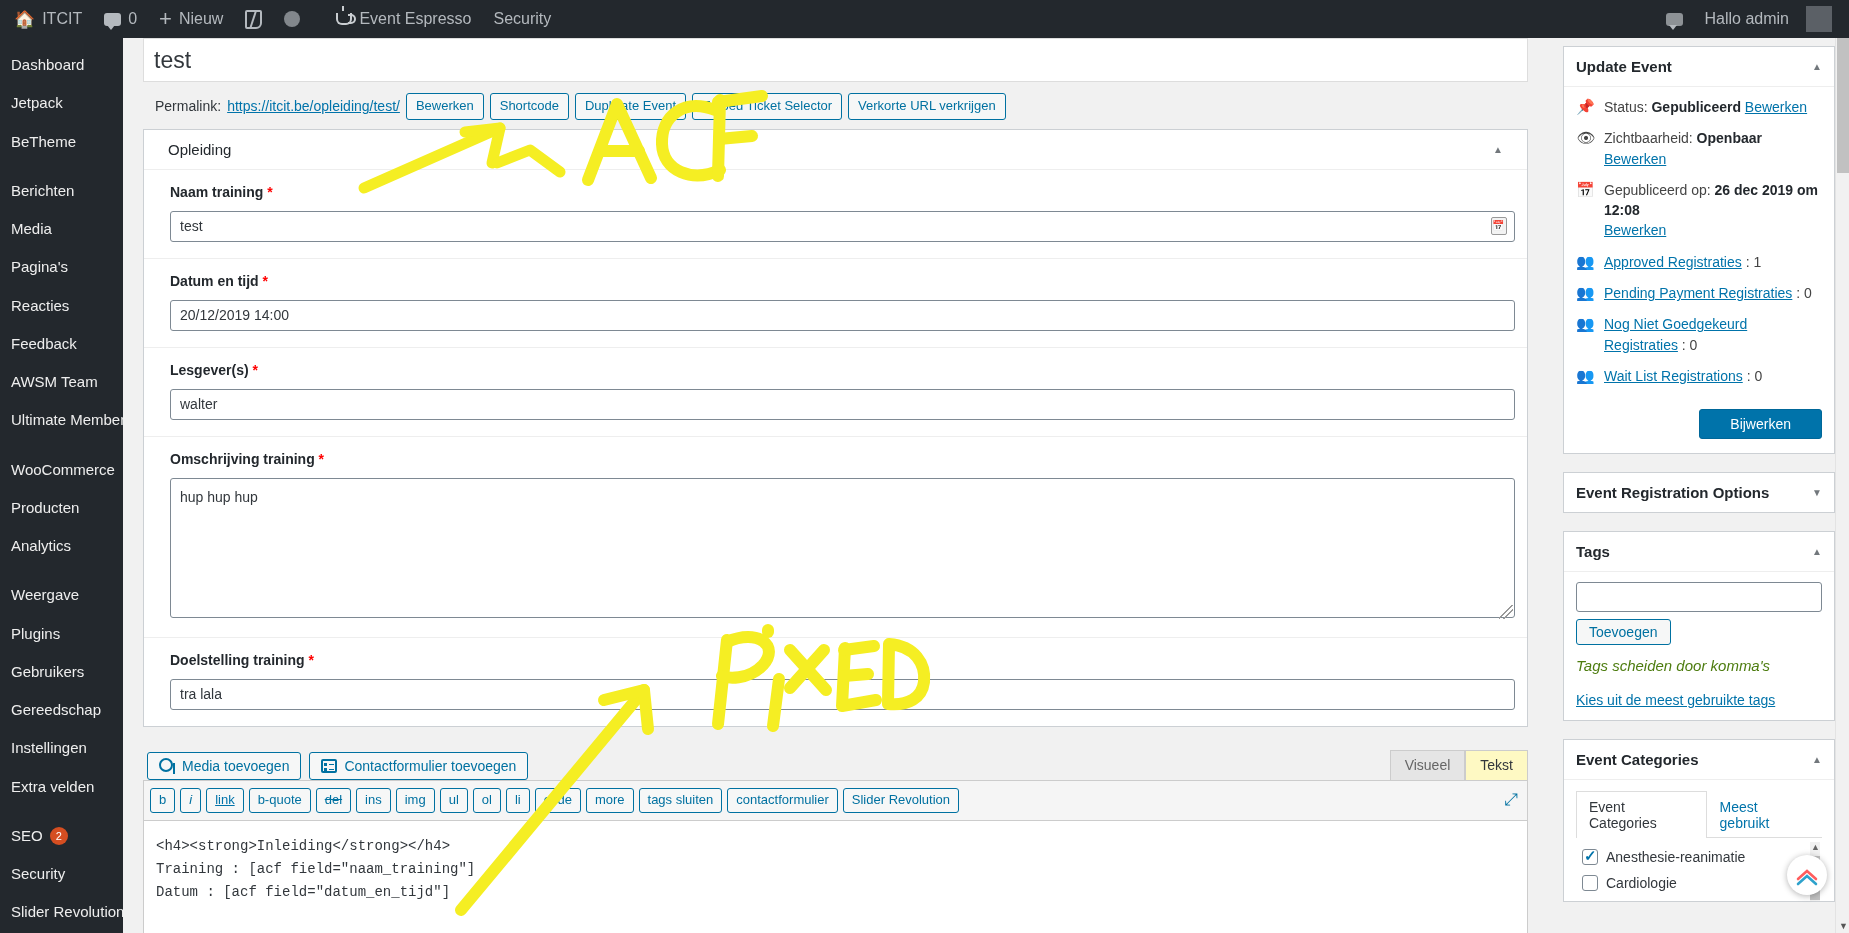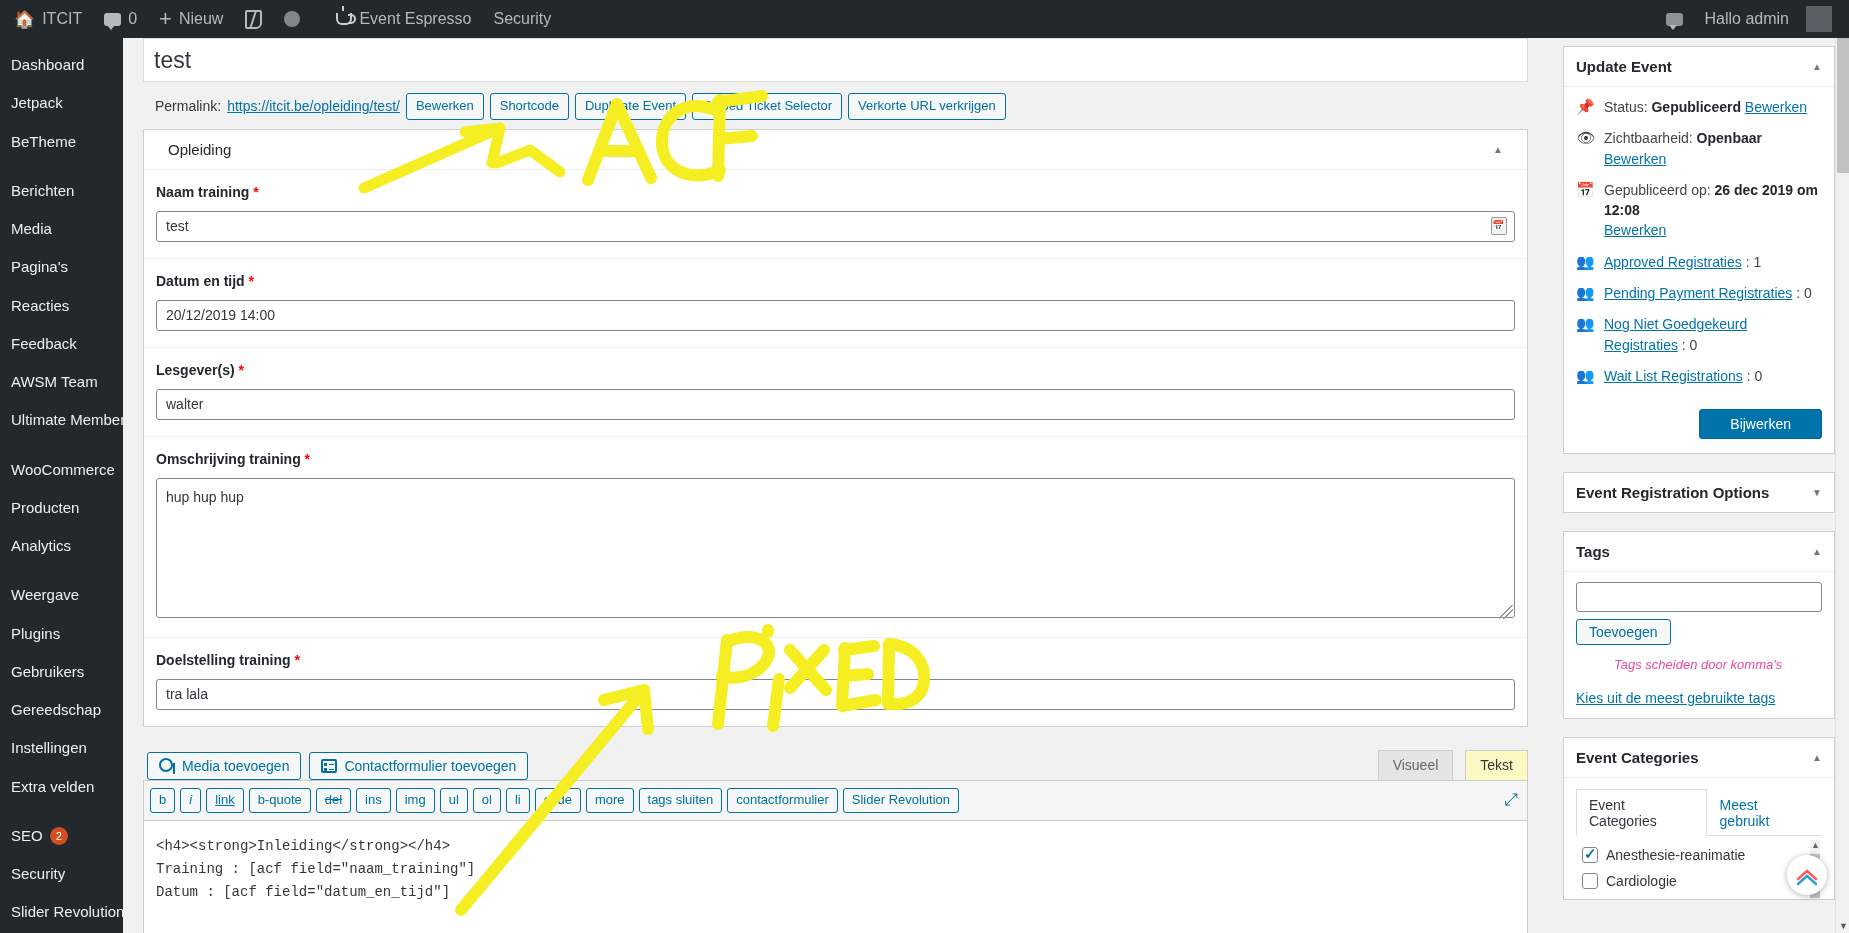--- a/index.html
+++ b/index.html
@@ -98,21 +98,21 @@
   }
 
   
   .panel { background: #fff; border: 1px solid #ccd0d4; margin-bottom: 18px; }
   .panel-head {
     display: flex; align-items: center; justify-content: space-between;
     padding: 11px 24px; border-bottom: 1px solid #eee; font-size: 15px; color: #23282d;
     font-weight: 400;
   }
   .panel-head .caret { color: #72777c; font-size: 10px; }
-  .field-row { padding: 14px 12px 16px 12px; border-bottom: 1px solid #eee; }
+  .field-row { padding: 14px 12px 16px 26px; border-bottom: 1px solid #eee; }
   .field-row:last-child { border-bottom: none; }
   .field-label { font-weight: bold; font-size: 14px; color: #23282d; margin-bottom: 11px; }
   .req { color: #f00; font-weight: bold; }
   .text-input {
     width: 100%; height: 31px; border: 1px solid #7e8993; border-radius: 3px;
     padding: 4px 9px; font-size: 14px; color: #32373c; background: #fff;
     font-family: "Liberation Sans", sans-serif;
   }
   .text-input.with-icon { padding-right: 30px; }
   .input-wrap { position: relative; }
@@ -153,21 +153,21 @@
     width: 16px; height: 14px; border: 2px solid #0071a1; border-radius: 2px; position: relative;
   }
   .form-ico::before {
     content:""; position:absolute; left:1px; top:2px; width: 3px; height:3px; background:#0071a1;
     box-shadow: 0 5px 0 #0071a1;
   }
   .form-ico::after {
     content:""; position:absolute; left:6px; top:3px; width:5px; height:1px; background:#0071a1;
     box-shadow: 0 5px 0 #0071a1;
   }
-  .tabs-right { margin-left: auto; display: flex; align-items: flex-end; gap: 12px; }
+  .tabs-right { margin-left: auto; display: flex; align-items: flex-end; gap: 0; }
   .etab {
     border: 1px solid #ccc; border-bottom: none; background: #e5e5e5; color: #666;
     padding: 6px 14px 7px 14px; font-size: 14px; cursor: pointer;
   }
   .etab.active { background: #fef9c3; color: #32373c; }
   .qt-bar {
     background: #f5f5f5; border: 1px solid #ccc; border-top: 1px solid #ccc;
     padding: 7px 6px; display: flex; gap: 5px; align-items: center; flex-wrap: nowrap;
     position: relative;
   }
@@ -210,21 +210,21 @@
   }
   .tag-input {
     width: 100%; height: 30px; border: 1px solid #7e8993; border-radius: 3px;
     padding: 3px 8px; font-size: 14px; font-family: "Liberation Sans", sans-serif;
   }
   .btn-secondary {
     background: #f6f7f7; border: 1px solid #0071a1; color: #0071a1; border-radius: 3px;
     padding: 4px 12px; font-size: 14px; margin-top: 7px; cursor: pointer;
     font-family: "Liberation Sans", sans-serif;
   }
-  .hint { font-style: italic; color: #ec4899; font-size: 13px; margin-top: 12px; margin-left: 38px; }
+  .hint { font-style: italic; color: #4d7c0f; font-size: 15px; margin-top: 12px; }
   .cat-tabs { display: flex; border-bottom: 1px solid #ddd; margin: 0 0 0 0; }
   .cat-tab {
     padding: 7px 12px; font-size: 14px; color: #0073aa; cursor: pointer;
     border: 1px solid transparent; border-bottom: none; position: relative; top: 1px;
   }
   .cat-tab.active { background: #fff; border-color: #ddd; color: #32373c; }
   .cat-list { padding: 10px 4px 0 6px; position: relative; max-height: 120px; overflow: hidden; }
   .cat-item { display: flex; align-items: flex-start; gap: 8px; margin-bottom: 8px; font-size: 14px; color: #32373c; line-height: 1.3; }
   .cbox {
     width: 16px; height: 16px; border: 1px solid #7e8993; border-radius: 3px; background: #fff;

